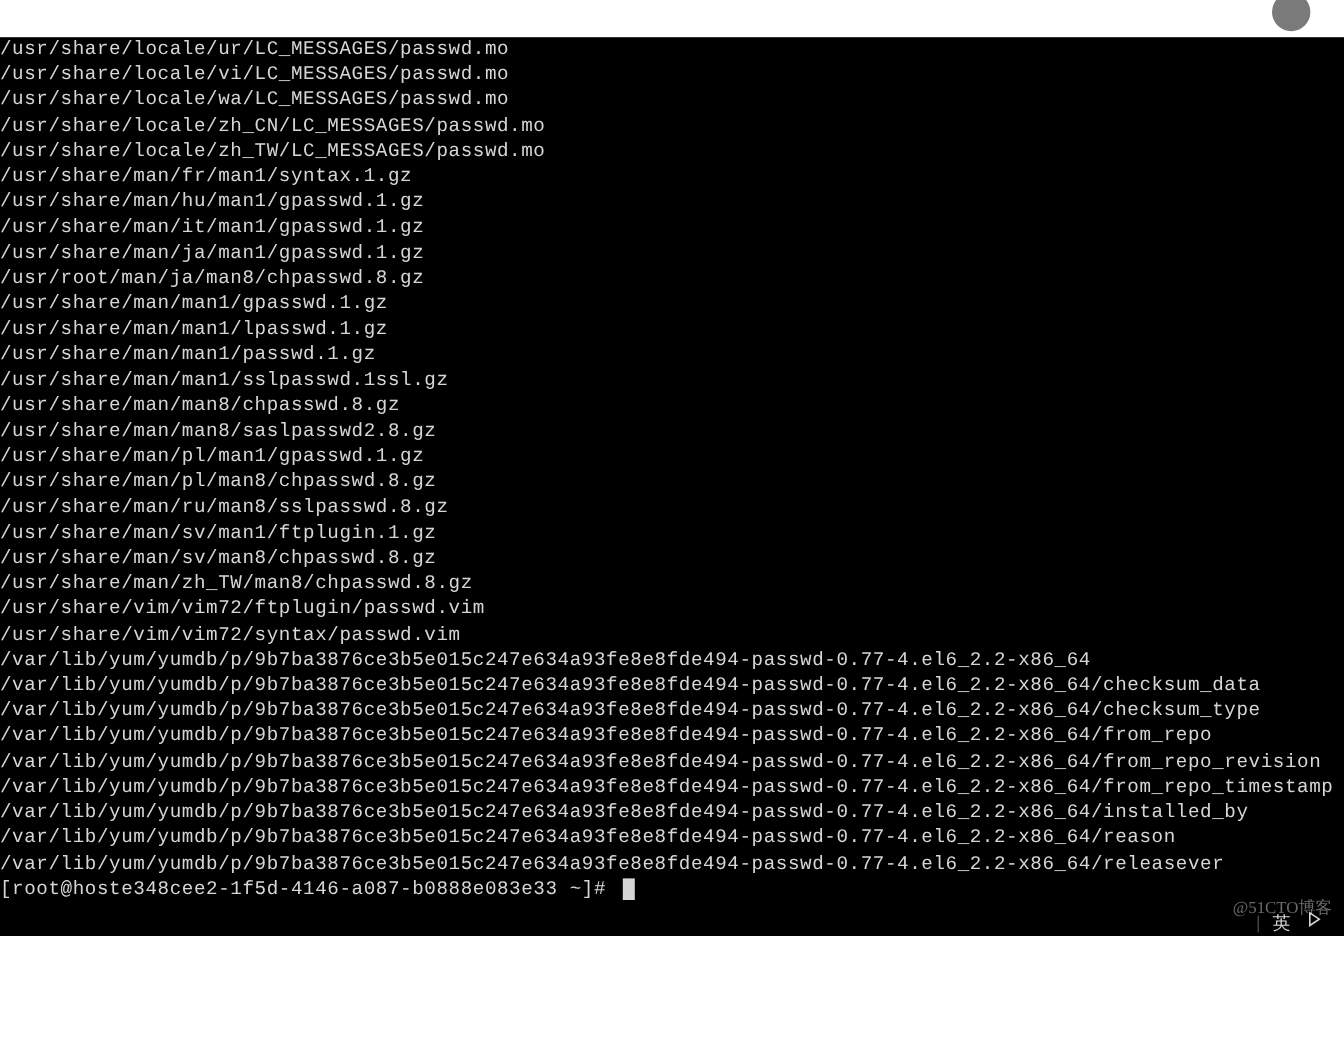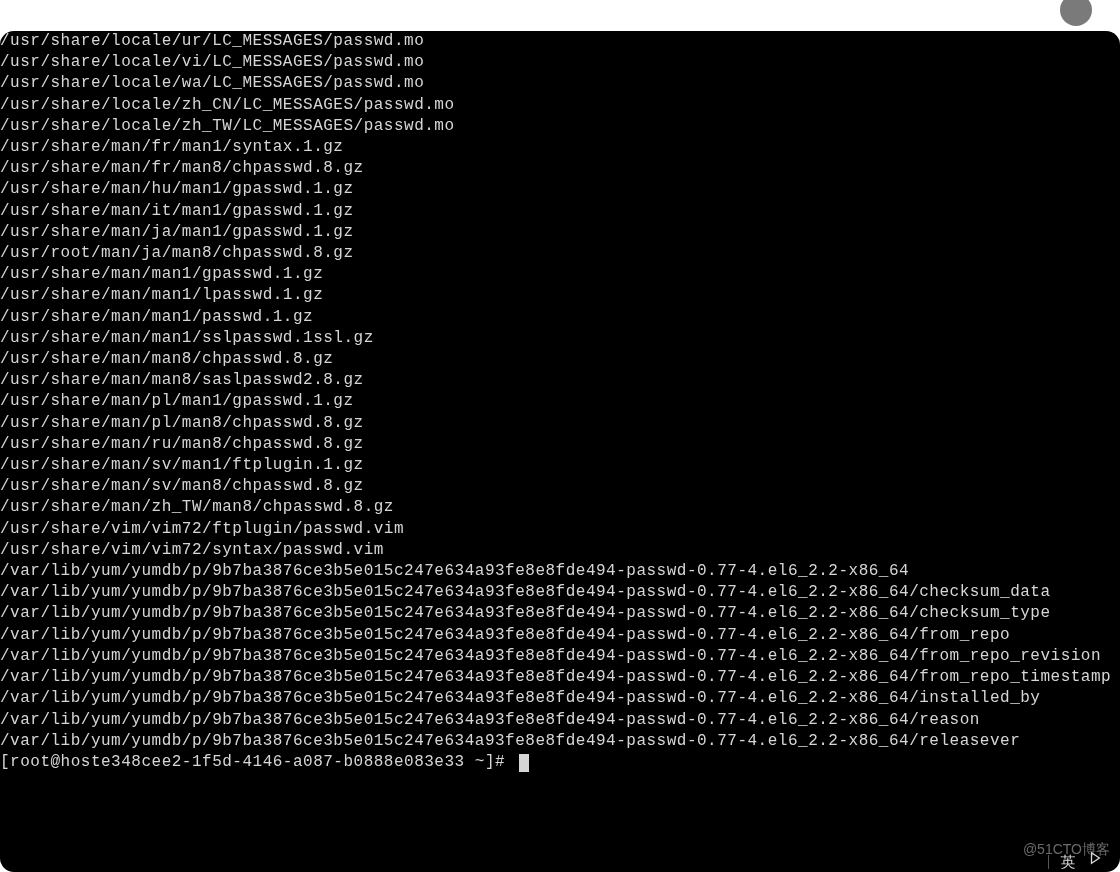--- a/index.html
+++ b/index.html
@@ -5,33 +5,33 @@
   * { margin: 0; padding: 0; box-sizing: border-box; }
   html, body { width: 1120px; height: 872px; overflow: hidden; font-family: "Consolas", "Courier New", monospace; }
   .topbar {
     width: 100%; height: 31px; background: #ffffff; position: relative;
   }
   .avatar {
     position: absolute; right: 28px; top: -6px; width: 32px; height: 32px;
     border-radius: 50%; background: #7a7a7a;
   }
   .terminal {
-    width: 100%; height: 841px; background: #000000; color: #d6d6d6;
+    width: 100%; height: 749px; background: #000000; color: #d6d6d6;
     font-size: 16px; line-height: 21.2px; letter-spacing: 0.5px;
-    padding: 0; position: relative; border-radius: 14px;
+    padding: 0; position: relative;
   }
   .terminal .line { white-space: pre; }
   .prompt-line { white-space: pre; display: flex; align-items: center; }
   .cursor {
     display: inline-block; width: 10px; height: 18px; background: #d6d6d6;
     margin-left: 4px; vertical-align: middle;
   }
   .watermark {
     position: absolute; right: 10px; bottom: 12px; color: #6b6b6b;
-    font-size: 14px; font-family: Liberation Sans, sans-serif; letter-spacing: 0;
+    font-size: 14px; font-family: Liberation Serif, serif; letter-spacing: 0;
   }
   .ime-bar {
     position: absolute; right: 18px; bottom: 0; height: 20px;
     display: flex; align-items: center; gap: 12px; color: #d6d6d6;
     font-size: 14px;
   }
   .ime-sep { width: 1px; height: 14px; background: #555; }
   .ime-lang { font-family: Arial, sans-serif; font-size: 15px; }
   .ime-arrow svg { width: 14px; height: 14px; fill: #d6d6d6; }
 </style>
@@ -43,34 +43,33 @@
 </div>
 
 <div class="terminal">
   <div id="terminal-lines">
       <div class="line">/usr/share/locale/ur/LC_MESSAGES/passwd.mo</div>
       <div class="line">/usr/share/locale/vi/LC_MESSAGES/passwd.mo</div>
       <div class="line">/usr/share/locale/wa/LC_MESSAGES/passwd.mo</div>
       <div class="line">/usr/share/locale/zh_CN/LC_MESSAGES/passwd.mo</div>
       <div class="line">/usr/share/locale/zh_TW/LC_MESSAGES/passwd.mo</div>
       <div class="line">/usr/share/man/fr/man1/syntax.1.gz</div>
-      <div class="line">/usr/share/man/fr/man8/chpasswd.8.gz</div>
       <div class="line">/usr/share/man/hu/man1/gpasswd.1.gz</div>
       <div class="line">/usr/share/man/it/man1/gpasswd.1.gz</div>
       <div class="line">/usr/share/man/ja/man1/gpasswd.1.gz</div>
       <div class="line">/usr/root/man/ja/man8/chpasswd.8.gz</div>
       <div class="line">/usr/share/man/man1/gpasswd.1.gz</div>
       <div class="line">/usr/share/man/man1/lpasswd.1.gz</div>
       <div class="line">/usr/share/man/man1/passwd.1.gz</div>
       <div class="line">/usr/share/man/man1/sslpasswd.1ssl.gz</div>
       <div class="line">/usr/share/man/man8/chpasswd.8.gz</div>
       <div class="line">/usr/share/man/man8/saslpasswd2.8.gz</div>
       <div class="line">/usr/share/man/pl/man1/gpasswd.1.gz</div>
       <div class="line">/usr/share/man/pl/man8/chpasswd.8.gz</div>
-      <div class="line">/usr/share/man/ru/man8/chpasswd.8.gz</div>
+      <div class="line">/usr/share/man/ru/man8/sslpasswd.8.gz</div>
       <div class="line">/usr/share/man/sv/man1/ftplugin.1.gz</div>
       <div class="line">/usr/share/man/sv/man8/chpasswd.8.gz</div>
       <div class="line">/usr/share/man/zh_TW/man8/chpasswd.8.gz</div>
       <div class="line">/usr/share/vim/vim72/ftplugin/passwd.vim</div>
       <div class="line">/usr/share/vim/vim72/syntax/passwd.vim</div>
       <div class="line">/var/lib/yum/yumdb/p/9b7ba3876ce3b5e015c247e634a93fe8e8fde494-passwd-0.77-4.el6_2.2-x86_64</div>
       <div class="line">/var/lib/yum/yumdb/p/9b7ba3876ce3b5e015c247e634a93fe8e8fde494-passwd-0.77-4.el6_2.2-x86_64/checksum_data</div>
       <div class="line">/var/lib/yum/yumdb/p/9b7ba3876ce3b5e015c247e634a93fe8e8fde494-passwd-0.77-4.el6_2.2-x86_64/checksum_type</div>
       <div class="line">/var/lib/yum/yumdb/p/9b7ba3876ce3b5e015c247e634a93fe8e8fde494-passwd-0.77-4.el6_2.2-x86_64/from_repo</div>
       <div class="line">/var/lib/yum/yumdb/p/9b7ba3876ce3b5e015c247e634a93fe8e8fde494-passwd-0.77-4.el6_2.2-x86_64/from_repo_revision</div>

